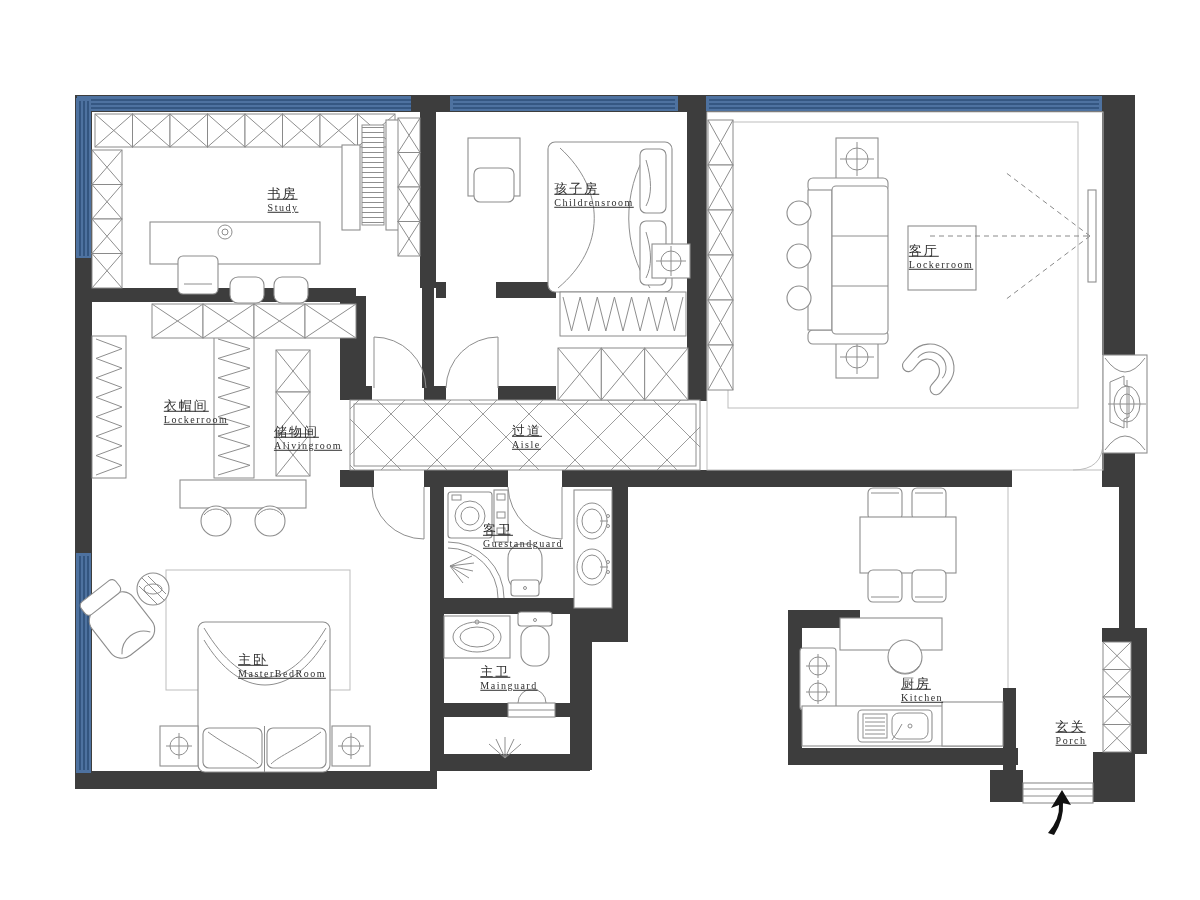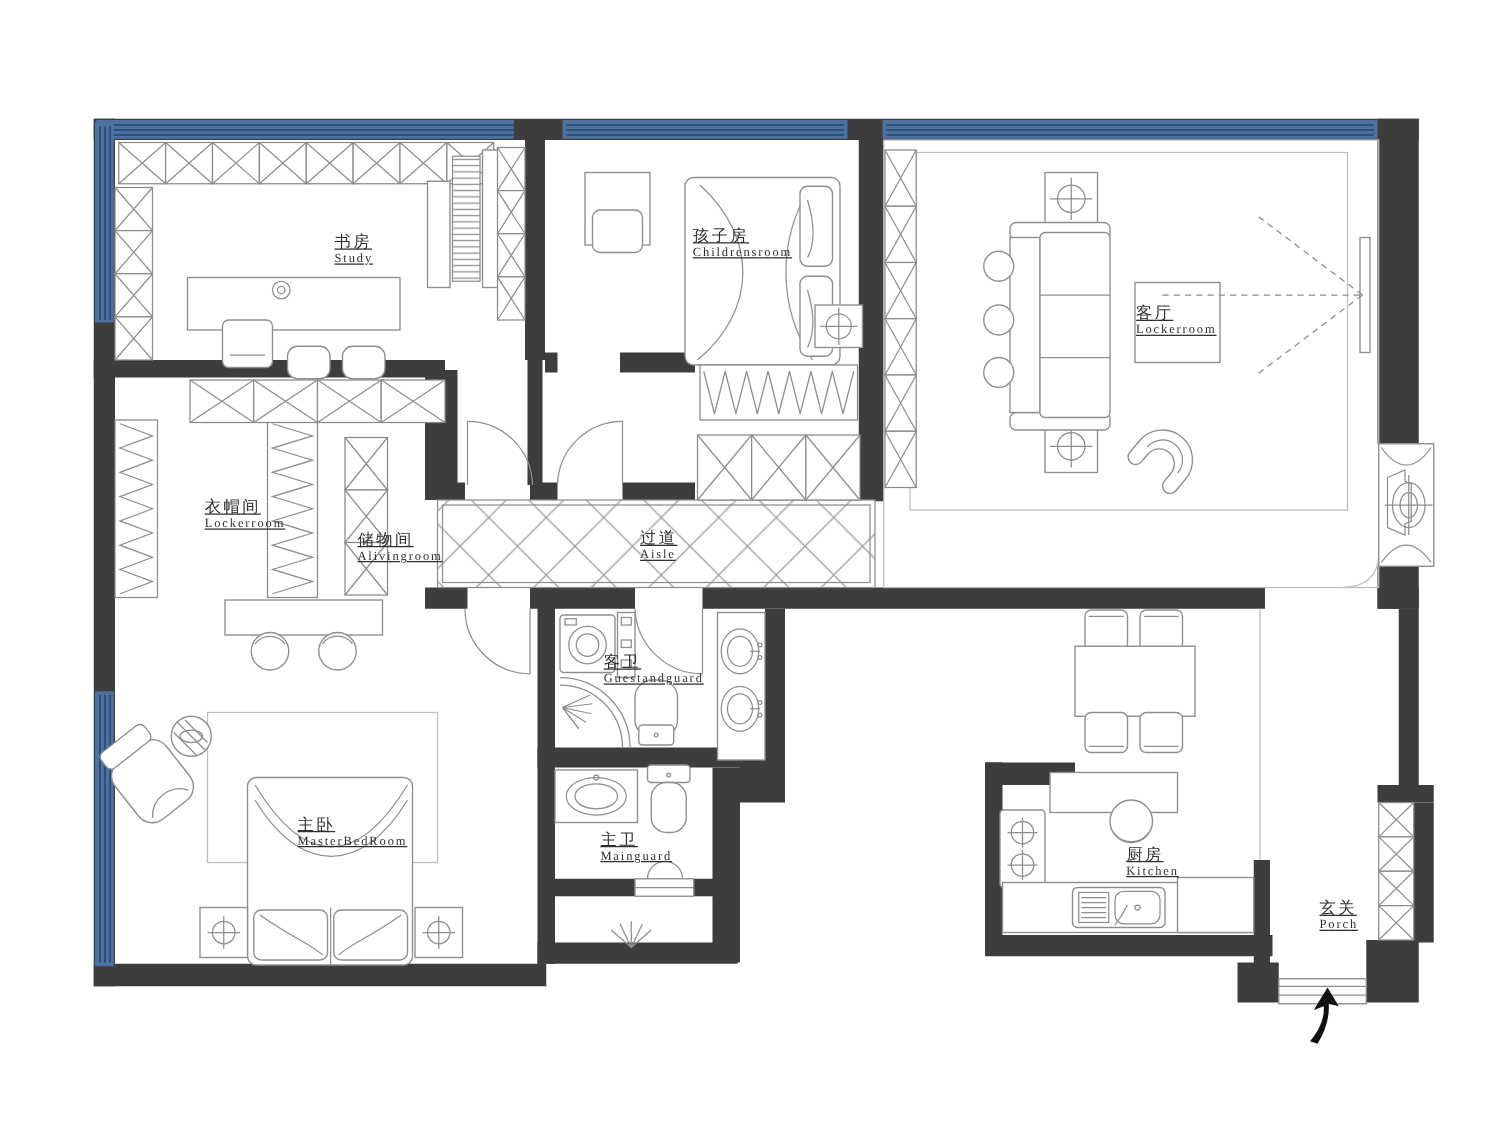--- a/index.html
+++ b/index.html
@@ -457,21 +457,21 @@
     <div class="en">Childrensroom</div>
   </div>
   <div class="room-label" style="left:941px;top:257px">
     <div class="zh">客厅</div>
     <div class="en">Lockerroom</div>
   </div>
   <div class="room-label" style="left:196px;top:412px">
     <div class="zh">衣帽间</div>
     <div class="en">Lockerroom</div>
   </div>
-  <div class="room-label" style="left:320px;top:438px">
+  <div class="room-label" style="left:308px;top:438px">
     <div class="zh">储物间</div>
     <div class="en">Alivingroom</div>
   </div>
   <div class="room-label" style="left:527px;top:437px">
     <div class="zh">过道</div>
     <div class="en">Aisle</div>
   </div>
   <div class="room-label" style="left:523px;top:536px">
     <div class="zh">客卫</div>
     <div class="en">Guestandguard</div>

